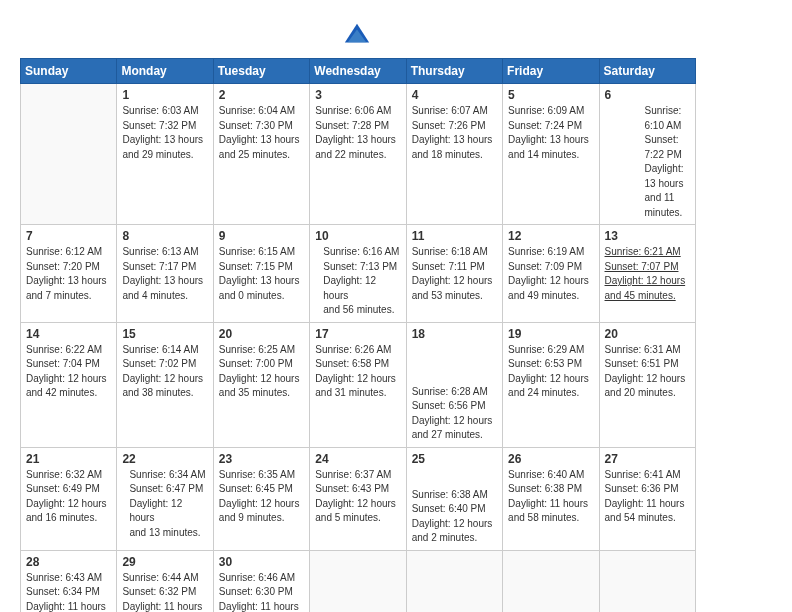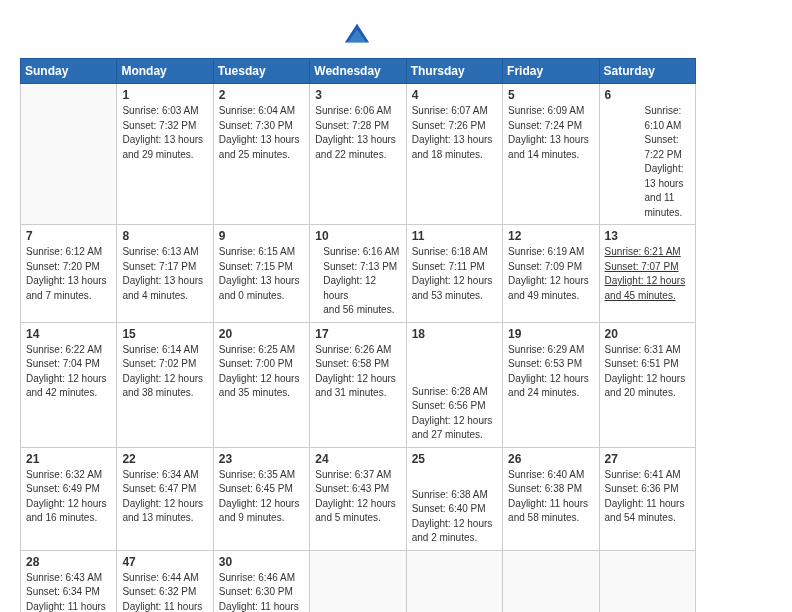--- a/index.html
+++ b/index.html
@@ -288,21 +288,21 @@
         <tr>
           <td>
             <span class="day-num">21</span>
             <div class="day-info" style="white-space: pre-line;">Sunrise: 6:32 AM
 Sunset: 6:49 PM
 Daylight: 12 hours
 and 16 minutes.</div>
           </td>
           <td>
             <span class="day-num">22</span>
-            <div class="day-info" style="white-space: pre-line;">Sunrise: 6:34 AM
+            <div class="day-info" style="white-space: pre-line; margin-left: 7px;">Sunrise: 6:34 AM
 Sunset: 6:47 PM
 Daylight: 12 hours
 and 13 minutes.</div>
           </td>
           <td>
             <span class="day-num">23</span>
             <div class="day-info" style="white-space: pre-line;">Sunrise: 6:35 AM
 Sunset: 6:45 PM
 Daylight: 12 hours
 and 9 minutes.</div>
@@ -338,21 +338,21 @@
         </tr>
         <tr>
           <td>
             <span class="day-num">28</span>
             <div class="day-info" style="white-space: pre-line;">Sunrise: 6:43 AM
 Sunset: 6:34 PM
 Daylight: 11 hours
 and 51 minutes.</div>
           </td>
           <td>
-            <span class="day-num">47</span>
+            <span class="day-num">29</span>
             <div class="day-info" style="white-space: pre-line;">Sunrise: 6:44 AM
 Sunset: 6:32 PM
 Daylight: 11 hours
 and 47 minutes.</div>
           </td>
           <td>
             <span class="day-num">30</span>
             <div class="day-info" style="white-space: pre-line;">Sunrise: 6:46 AM
 Sunset: 6:30 PM
 Daylight: 11 hours

